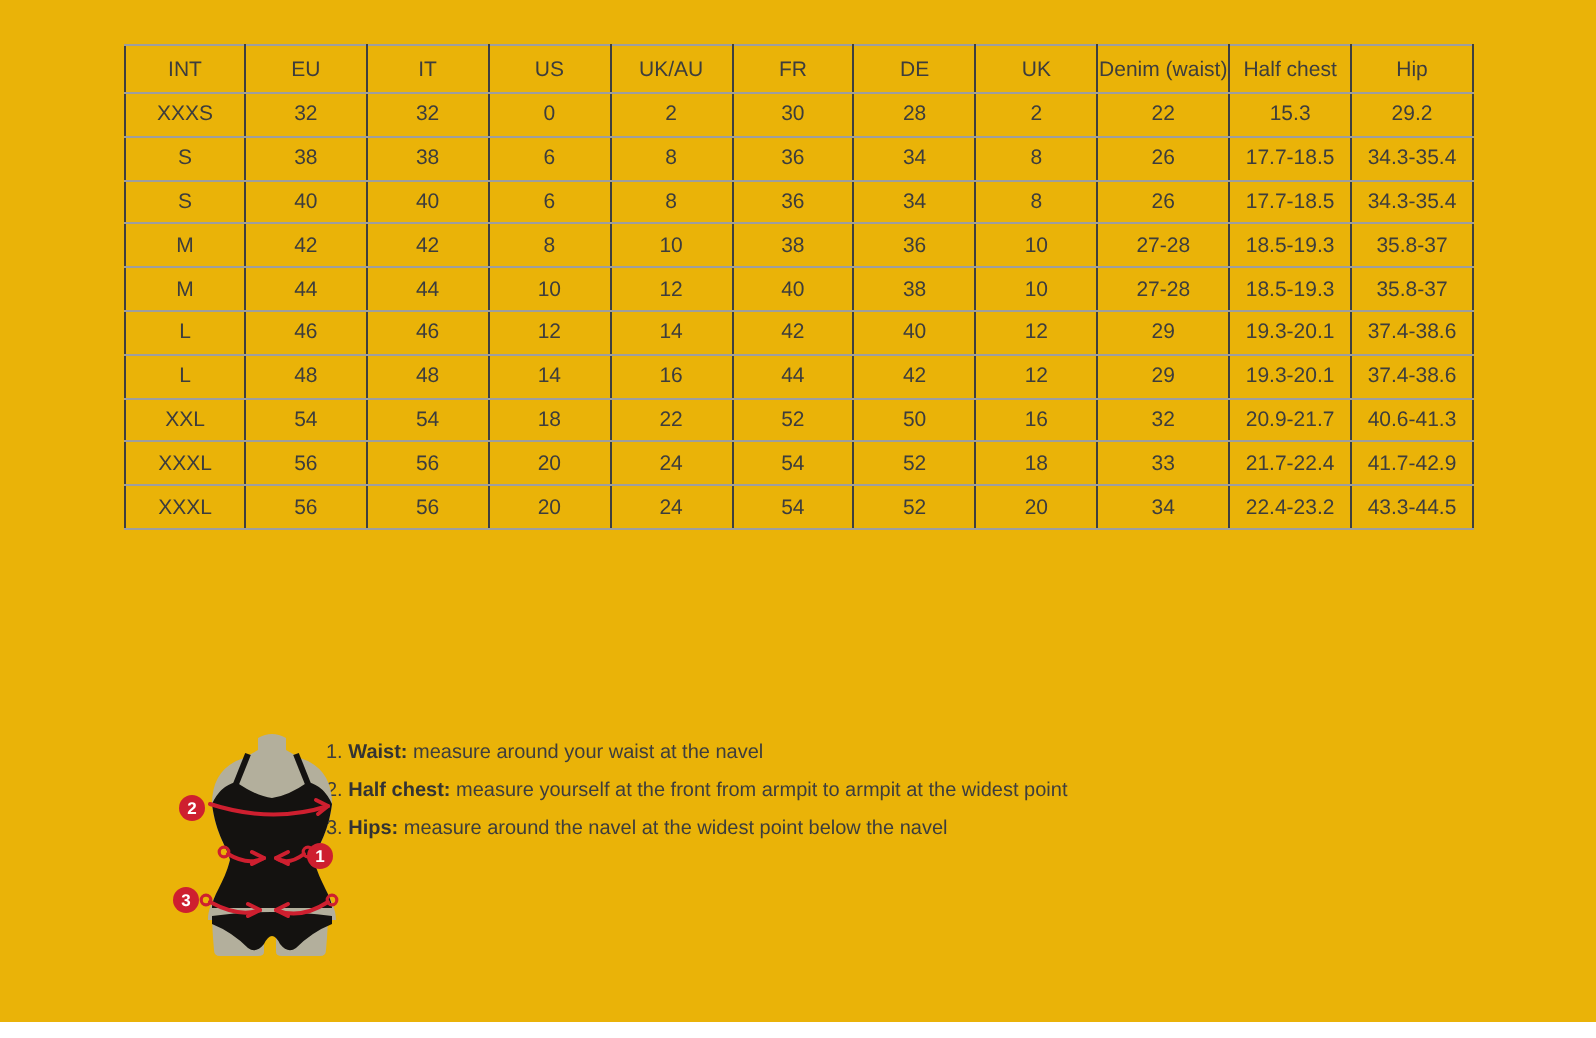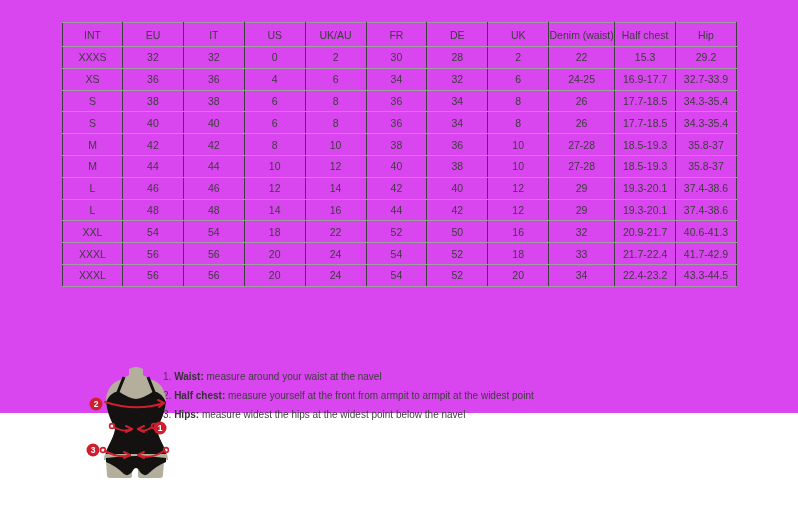--- a/index.html
+++ b/index.html
@@ -3,21 +3,21 @@
 <meta charset="utf-8">
 <style>
   * { margin: 0; padding: 0; box-sizing: border-box; }
   html, body {
     width: 798px; height: 519px;
     background: #ffffff;
     font-family: "Liberation Sans", sans-serif;
     color: #3d3d3d;
     overflow: hidden;
   }
-  .page { position: relative; width: 798px; height: 413px; background:#d946ef; }
+  .page { position: relative; width: 798px; height: 511px; background:#eab308; }
 
   
   .size-table {
     position: absolute; left: 62px; top: 22px; width: 675px;
     border-collapse: collapse; table-layout: fixed;
     font-size: 10.5px; color: #3d3d3d;
     border: 1px solid #3f3f3f;
   }
   .size-table th, .size-table td {
     border-left: 1px solid #3f3f3f;
@@ -79,33 +79,20 @@
           <td>0</td>
           <td>2</td>
           <td>30</td>
           <td>28</td>
           <td>2</td>
           <td>22</td>
           <td>15.3</td>
           <td>29.2</td>
         </tr>
         <tr>
-          <td>XS</td>
-          <td>36</td>
-          <td>36</td>
-          <td>4</td>
-          <td>6</td>
-          <td>34</td>
-          <td>32</td>
-          <td>6</td>
-          <td>24-25</td>
-          <td>16.9-17.7</td>
-          <td>32.7-33.9</td>
-        </tr>
-        <tr>
           <td>S</td>
           <td>38</td>
           <td>38</td>
           <td>6</td>
           <td>8</td>
           <td>36</td>
           <td>34</td>
           <td>8</td>
           <td>26</td>
           <td>17.7-18.5</td>
@@ -215,21 +202,21 @@
           <td>22.4-23.2</td>
           <td>43.3-44.5</td>
         </tr>
       </tbody>
   </table>
 
 
   <div class="measure-list">
     <div class="measure-item"><span>1.</span> <b>Waist:</b><span> measure around your waist at the navel</span></div>
     <div class="measure-item"><span>2.</span> <b>Half chest:</b><span> measure yourself at the front from armpit to armpit at the widest point</span></div>
-    <div class="measure-item"><span>3.</span> <b>Hips:</b><span> measure widest the hips at the widest point below the navel</span></div>
+    <div class="measure-item"><span>3.</span> <b>Hips:</b><span> measure around the navel at the widest point below the navel</span></div>
   </div>
 
   <div class="figure-wrap">
     <svg viewBox="0 0 106 114" xmlns="http://www.w3.org/2000/svg">
 
       <path fill="#b3af9c" d="M24,36 Q24,18 40,13 L47,9 L47,3 Q54,-1 61,3 L61,9 L68,13 Q84,18 84,36
            C82,52 76,58 75,64 C78,78 86,84 86,94 L22,94 C22,84 30,78 33,64 C32,58 26,52 24,36 Z"></path>
 
       <path fill="#b3af9c" d="M24,90 Q24,88 26,88 L50,88 L50,110 Q50,112 47,112 L28,112 Q25,112 25,109 Q24,98 24,90 Z"></path>
       <path fill="#b3af9c" d="M56,88 L80,88 Q82,88 82,90 Q82,98 81,109 Q81,112 78,112 L59,112 Q56,112 56,110 Z"></path>

